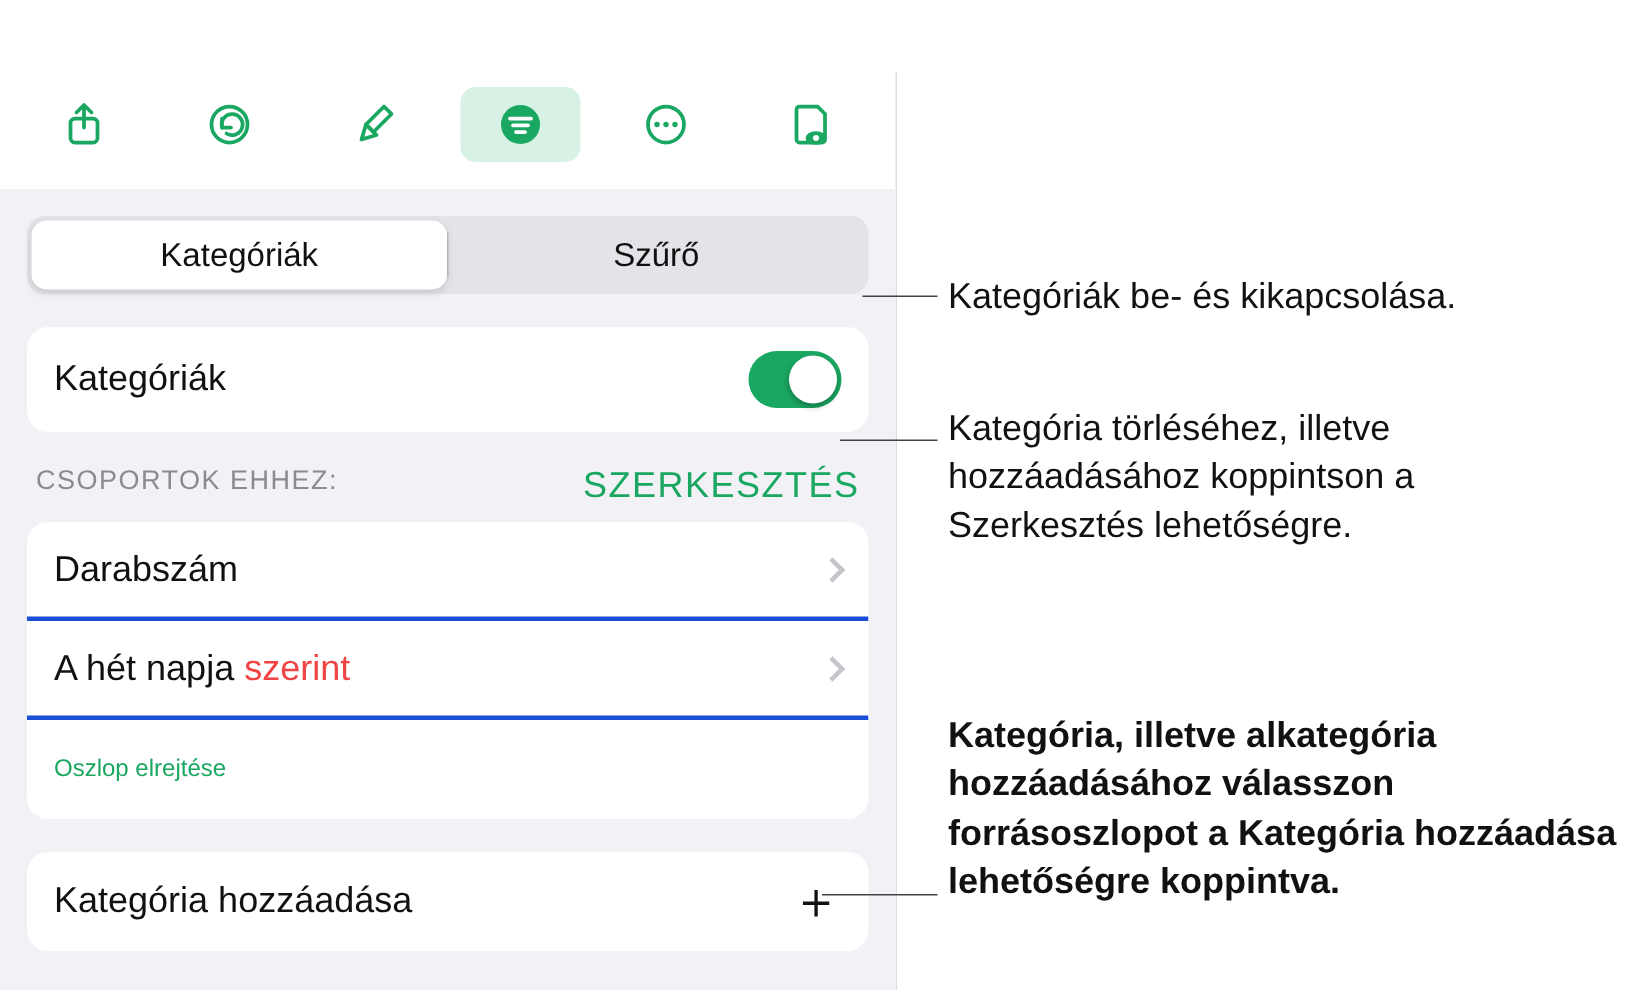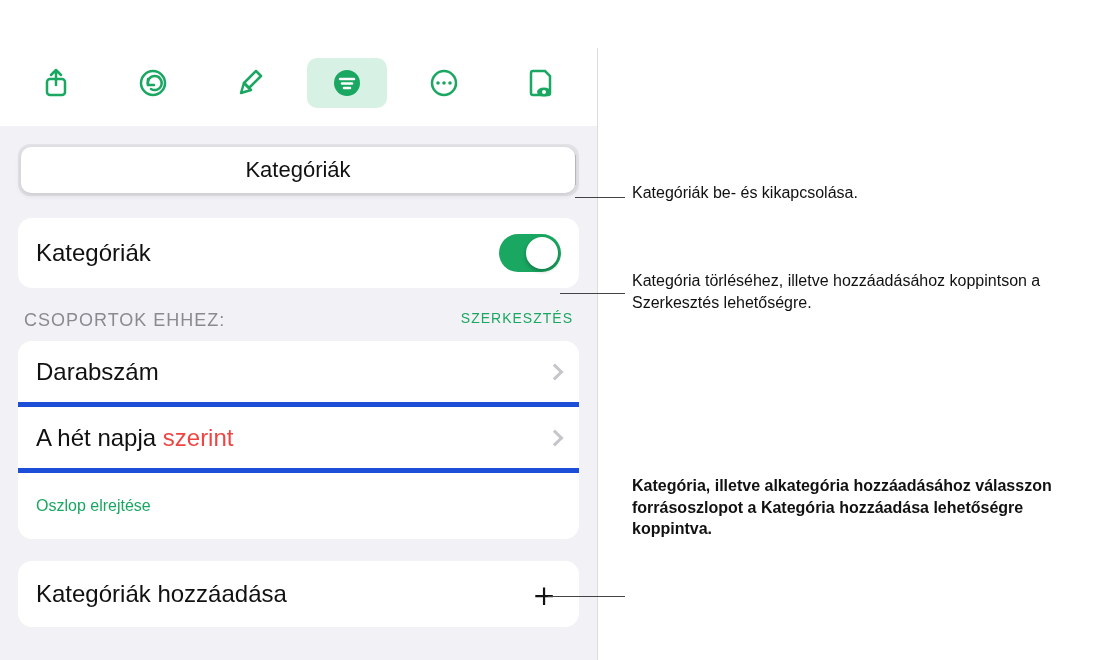--- a/index.html
+++ b/index.html
@@ -80,21 +80,21 @@
   }
   .row {
     display: flex;
     align-items: center;
     justify-content: space-between;
     padding: 16px 18px;
     font-size: 24px;
     color: #111;
     min-height: 66px;
   }
-  .row.border-b { border-bottom: 5px solid #1d4ed8; }
+  .row.border-b { border-bottom: 3px solid #1d4ed8; }
   .row .label { flex: 1; }
   .row .muted { color: #ef4444; }
   .row .green-label { color: #1aa761; font-size: 16px; }
   .chevron {
     width: 12px;
     height: 12px;
     border-right: 3px solid #c5c5cb;
     border-top: 3px solid #c5c5cb;
     transform: rotate(45deg);
   }
@@ -104,21 +104,21 @@
     padding: 0 6px 6px 6px;
     margin-bottom: 4px;
   }
   .section-title {
     font-size: 18px;
     letter-spacing: 1px;
     color: #8a8a90;
     text-transform: uppercase;
   }
   .edit-link {
-    font-size: 14px;
+    font-size: 24px;
     letter-spacing: 1px;
     color: #1aa761;
     font-weight: 500;
     text-transform: uppercase;
     cursor: pointer;
   }
   .toggle {
     width: 62px;
     height: 38px;
     border-radius: 19px;
@@ -138,21 +138,21 @@
   }
   .plus-icon {
     font-size: 34px;
     color: #111;
     line-height: 1;
     font-weight: 300;
   }
   
   .callout {
     position: absolute;
-    font-size: 16px;
+    font-size: 24px;
     line-height: 1.35;
     color: #111;
   }
   .callout-line {
     position: absolute;
     height: 1px;
     background: #444;
   }
 </style>
 </head>
@@ -203,20 +203,21 @@
         <circle cx="19" cy="25" r="2" fill="#fff"></circle>
       </svg>
     </div>
   </div>
 
   <div class="panel-body">
 
     <div class="seg-control">
       <div class="seg-item selected">Kategóriák</div>
       <div class="seg-sep"></div>
+      <div class="seg-item">Szűrő</div>
     </div>
 
     <div class="card">
       <div class="row">
         <span class="label">Kategóriák</span>
         <div class="toggle">
           <div class="toggle-knob"></div>
         </div>
       </div>
     </div>
@@ -237,21 +238,21 @@
         </span>
         <span class="chevron"></span>
       </div>
       <div class="row">
         <span class="green-label">Oszlop elrejtése</span>
       </div>
     </div>
 
     <div class="card">
       <div class="row">
-        <span class="label">Kategóriák hozzáadása</span>
+        <span class="label">Kategória hozzáadása</span>
         <span class="plus-icon">＋</span>
       </div>
     </div>
 
   </div>
 </div>
 
 <div class="callout-line" style="left:575px; top:197px; width:50px;"></div>
 <div class="callout" style="left:632px; top:182px; width:440px;">Kategóriák be- és kikapcsolása.</div>
 

